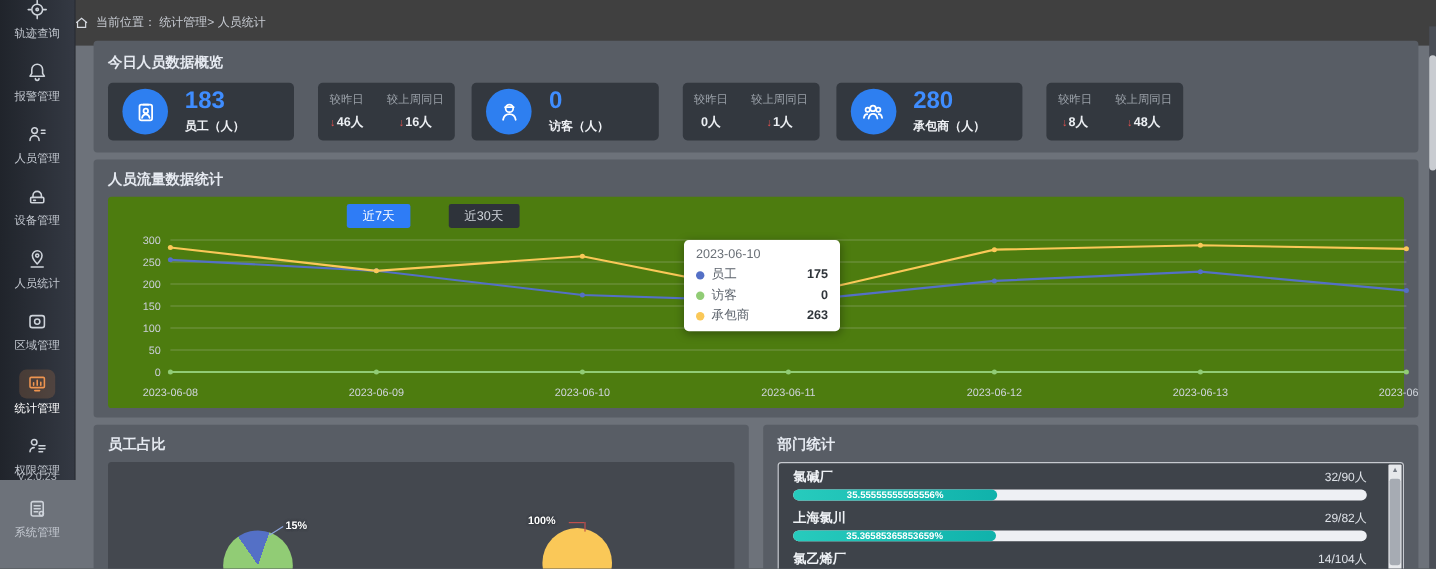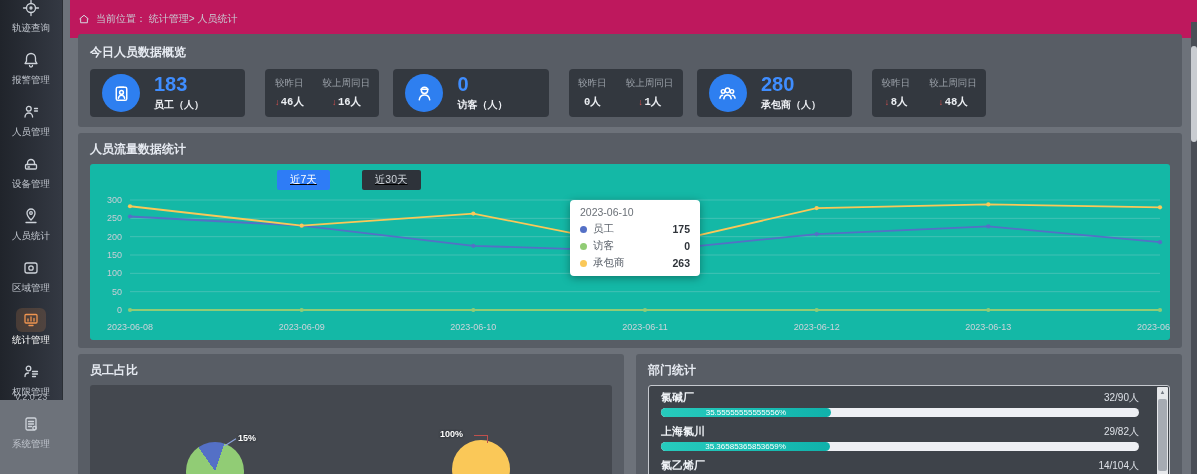--- a/index.html
+++ b/index.html
@@ -13,21 +13,21 @@
   .side-item { display:flex; flex-direction:column; align-items:center; height:52px; padding-top:8px; cursor:pointer; }
   .side-item .ic { width:30px; height:24px; display:flex; align-items:center; justify-content:center; border-radius:6px; }
   .side-item .lbl { margin-top:2px; font-size:9.5px; color:#c3c8d0; white-space:nowrap; }
   .side-item.active .ic { background:rgba(235,145,75,.18); }
   .side-item.active .lbl { color:#fff; }
   .side-item svg { stroke:#ced3da; fill:none; stroke-width:1.3; stroke-linecap:round; stroke-linejoin:round; }
   .side-item.active svg { stroke:#ef9550; }
   .version { position:absolute; bottom:-2px; width:100%; text-align:center; font-size:9px; color:#aeb3bb; }
 
   
-  .topbar { position:absolute; left:70px; right:0; top:0; height:38px; background:#be185d;
+  .topbar { position:absolute; left:54px; right:0; top:0; height:38px; background:#404040;
     display:flex; align-items:center; padding-left:8px; gap:6px; }
   .topbar .home { display:flex; }
   .topbar .home svg { stroke:#d6dae1; fill:none; stroke-width:1.3; }
   .crumb { font-size:10px; color:#c9cdd4; }
 
   
   .content { position:absolute; left:63px; top:22px; right:0; bottom:0; padding:12px 15px 0 15px; }
   .panel { background:#585d65; border-radius:3px; padding:8px 12px; }
   .panel-title { font-size:12px; font-weight:bold; color:#e6eaf1; }
 
@@ -35,28 +35,28 @@
   .overview { margin-bottom:6px; padding:10px 12px; }
   .cards { display:flex; gap:14px; width:83%; margin-top:8px; }
   .card-group { flex:1; display:flex; gap:20px; height:48px; }
   .card-box { background:#33383f; border-radius:4px; display:flex; align-items:center; }
   .card-main { flex:1.25; padding-left:12px; gap:14px; }
   .icon-circle { width:38px; height:38px; border-radius:50%; background:#2e7ff0; display:flex; align-items:center; justify-content:center; flex:none; }
   .icon-circle svg { stroke:#fff; fill:none; stroke-width:1.4; stroke-linecap:round; stroke-linejoin:round; }
   .card-val { font-size:20px; font-weight:bold; color:#3f8dff; line-height:1; }
   .card-lbl { font-size:10px; font-weight:bold; color:#f0f2f6; margin-top:4px; }
   .card-side { flex:1; justify-content:space-around; }
-  .delta { display:flex; flex-direction:column; align-items:center; gap:5px;font-family:Liberation Mono, monospace; }
+  .delta { display:flex; flex-direction:column; align-items:center; gap:5px; }
   .delta .dl { font-size:9.5px; color:#9aa0a8; }
   .delta .dv { font-size:10.5px; color:#eceff3; font-weight:bold; }
   .delta .arrow { color:#e0514f; font-size:9px; margin-right:1px; }
 
   
   .flow-panel { margin-bottom:6px; }
-  .chart-box { position:relative; margin-top:6px; background:#14b8a6; border-radius:3px; padding:4px 0 2px 0;text-decoration:underline; }
+  .chart-box { position:relative; margin-top:6px; background:#4d7c0f; border-radius:3px; padding:4px 0 2px 12px; }
   .tabs { display:flex; gap:32px; margin-left:187px; padding:2px 0 2px 0; }
   .tab { font-size:10.5px; padding:3px 13px; border-radius:2px; background:#2e333a; color:#cfd4da; border:none; cursor:pointer; font-family:inherit; }
   .tab.active { background:#2e7cf6; color:#fff; }
   #line-chart { display:block; width:1080px; height:146px; }
   .tooltip { position:absolute; left:480px; top:36px; width:130px; background:#fff; border-radius:4px;
     box-shadow:0 2px 8px rgba(0,0,0,.35); padding:6px 10px; z-index:4; }
   .tt-date { font-size:10.5px; color:#6a7077; margin-bottom:4px; }
   .tt-row { display:flex; align-items:center; font-size:10.5px; color:#5b626b; margin-top:3px; }
   .tt-dot { width:7px; height:7px; border-radius:50%; margin-right:6px; flex:none; }
   .tt-val { margin-left:auto; font-weight:bold; color:#2f343a; }
@@ -80,21 +80,21 @@
 
   
   .dept-inner { background:#3e434a; border:1px solid #c6c9cf; padding:4px 30px 0 12px; }
   .dept-row { margin-bottom:7px; }
   .dept-top { display:flex; justify-content:space-between; align-items:baseline; }
   .dept-name { font-size:11px; font-weight:bold; color:#eef1f5; }
   .dept-count { font-size:10px; color:#dde1e7; }
   .dept-track { margin-top:3px; height:9px; background:#eef0f4; border-radius:4.5px; }
   .dept-fill { height:9px; border-radius:4.5px; background:linear-gradient(90deg,#27cbbd,#10b2ab);
     display:flex; align-items:center; justify-content:center; min-width:max-content; padding:0 6px; }
-  .dept-fill span { font-size:8px; font-weight:normal; color:#fff; white-space:nowrap; }
+  .dept-fill span { font-size:8px; font-weight:bold; color:#fff; white-space:nowrap; }
   .mini-scrollbar { position:absolute; top:1px; right:1px; bottom:1px; width:11px; background:#e6e8eb; border-radius:1px; }
   .mini-arrow { display:block; text-align:center; font-size:6px; color:#767c85; line-height:11px; }
   .mini-thumb { position:absolute; left:1px; right:1px; top:12px; height:62%; background:#a6abb3; border-radius:2px; }
 
   .page-scrollbar { position:absolute; right:0; top:22px; bottom:0; width:6px; background:#4a4e56; z-index:6; }
   .page-thumb { position:absolute; left:0; right:0; top:24px; height:96px; background:#c9ccd1; border-radius:3px; }
 </style>
 </head>
 <body>
 

